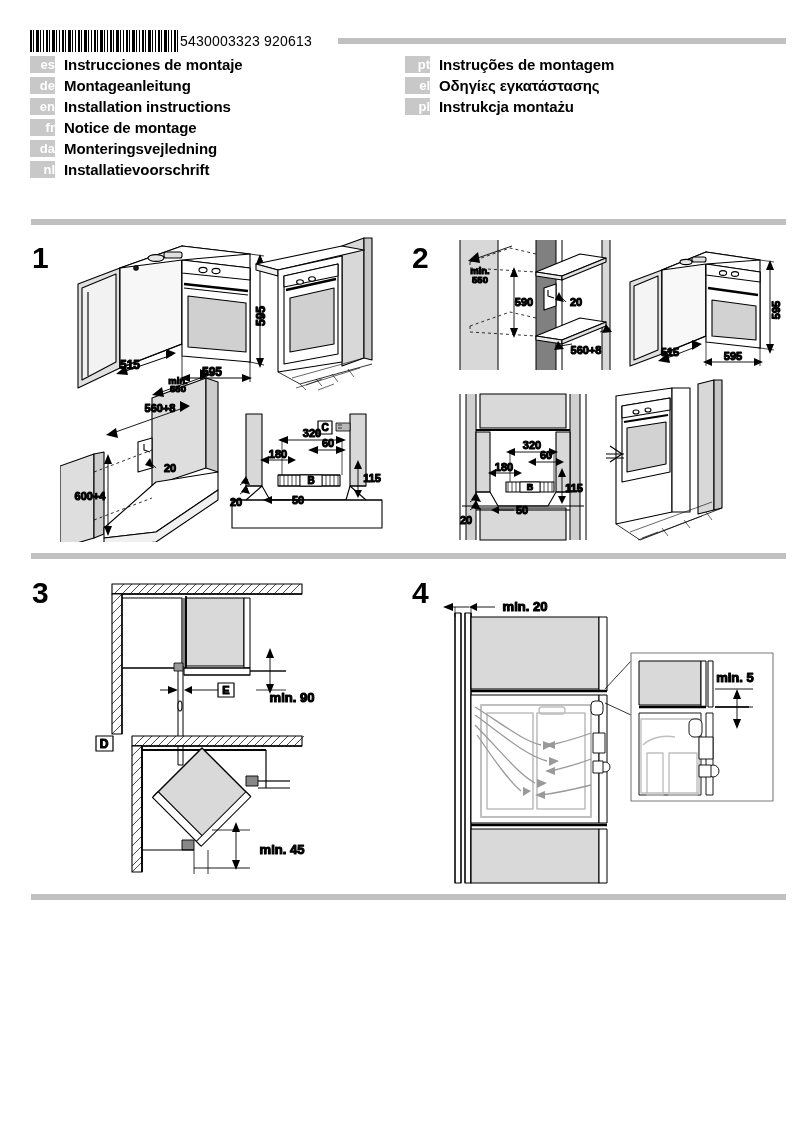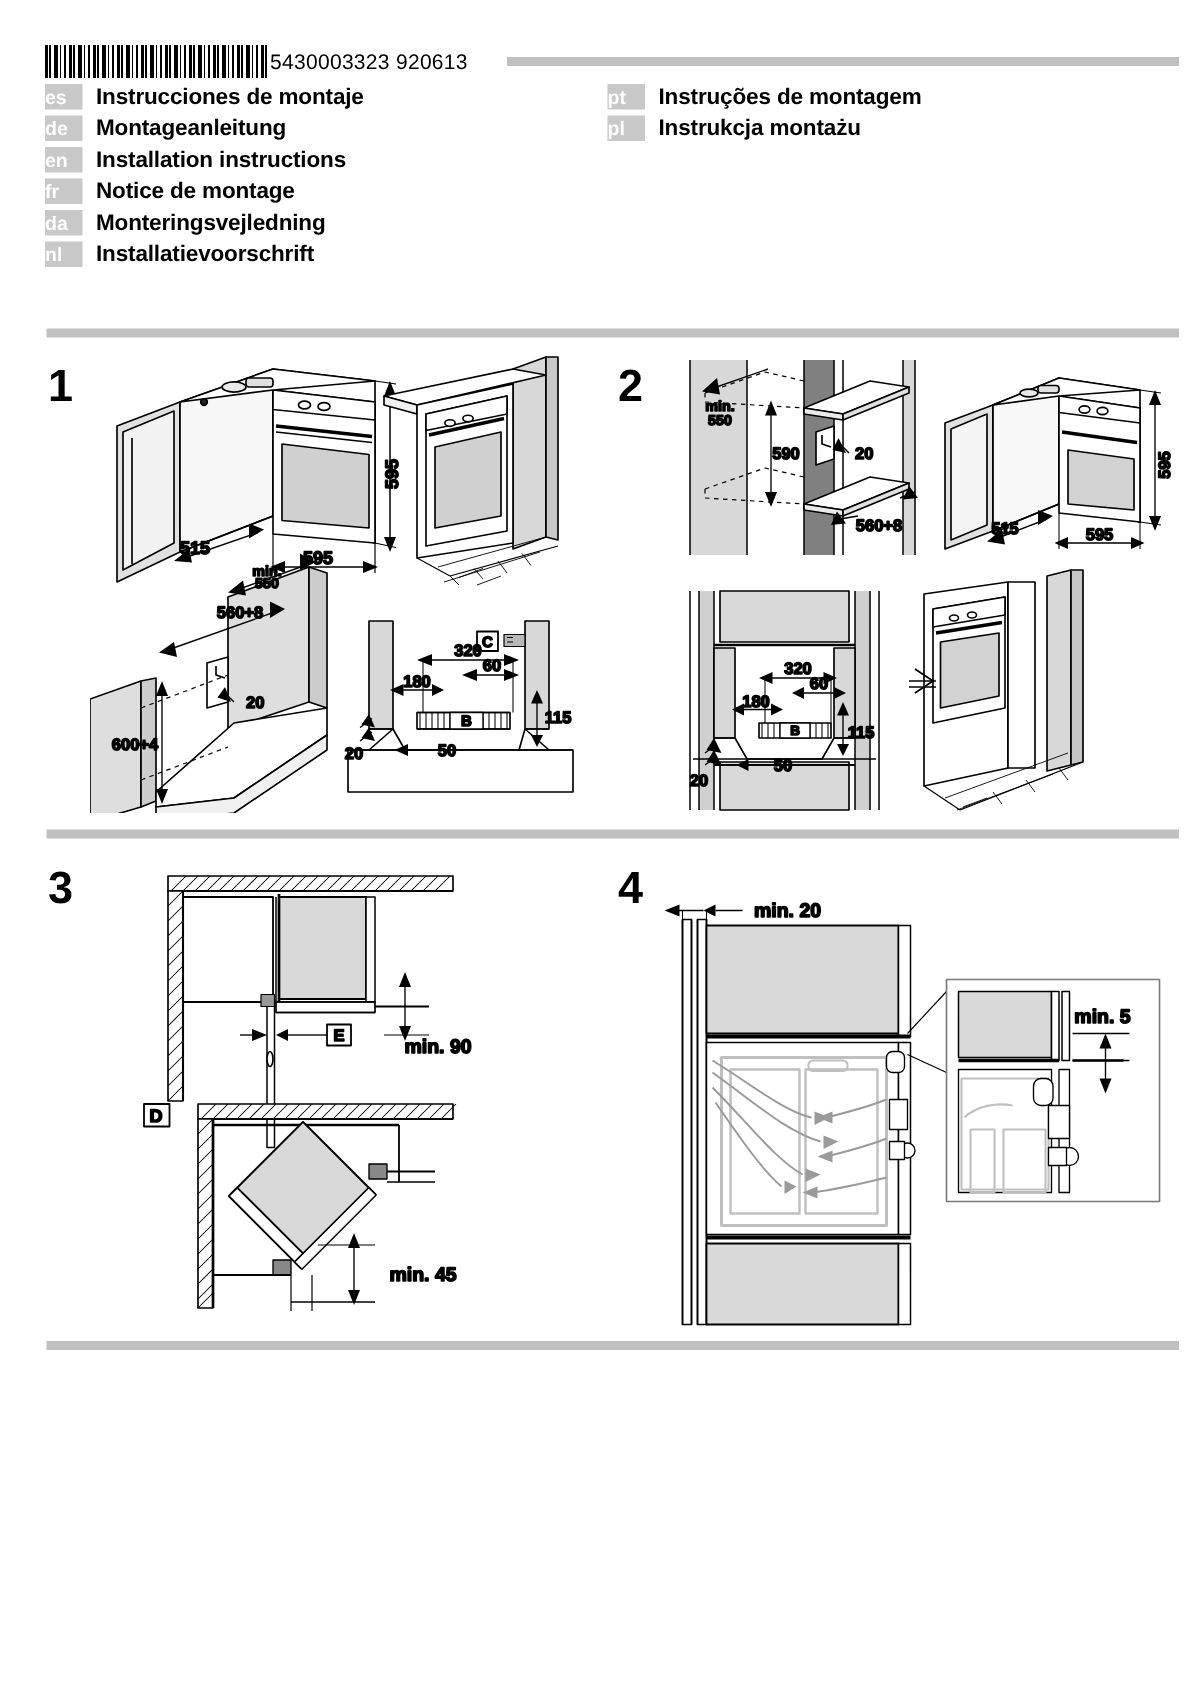--- a/index.html
+++ b/index.html
@@ -63,21 +63,21 @@
   }
   .lang-tag {
     display: inline-block;
     width: 25px;
     height: 17px;
     line-height: 17px;
     background: #c8c8c8;
     color: #ffffff;
     font-size: 13px;
     font-weight: bold;
-    text-align: left;
+    text-align: right;
     margin-right: 9px;
     flex: 0 0 auto;
   }
   .lang-name {
     font-size: 15px;
     font-weight: bold;
     letter-spacing: -0.1px;
     white-space: nowrap;
   }
   .lang-name.indent { padding-left: 13px; }
@@ -159,20 +159,24 @@
     <div class="lang-row">
       <span class="lang-tag">nl</span>
       <span class="lang-name">Installatievoorschrift</span>
     </div>
   </div>
 
   <div class="lang-col" id="lang-col-right">
     <div class="lang-row">
       <span class="lang-tag">pt</span>
       <span class="lang-name">Instruções de montagem</span>
+    </div>
+    <div class="lang-row">
+      <span class="lang-tag">el</span>
+      <span class="lang-name">Οδηγίες εγκατάστασης</span>
     </div>
     <div class="lang-row">
       <span class="lang-tag">pl</span>
       <span class="lang-name">Instrukcja montażu</span>
     </div>
   </div>
 </div>
 
 <div class="divider" id="divider-1"></div>
 <div class="divider" id="divider-2"></div>

